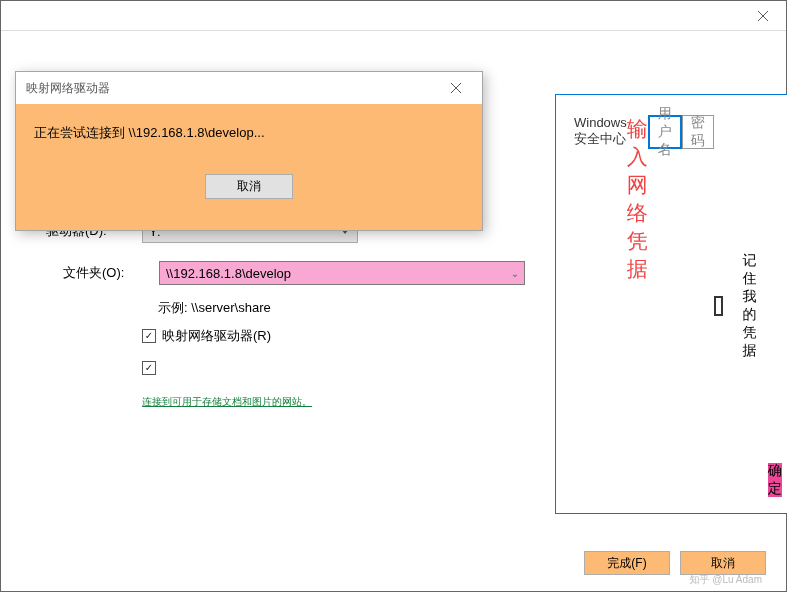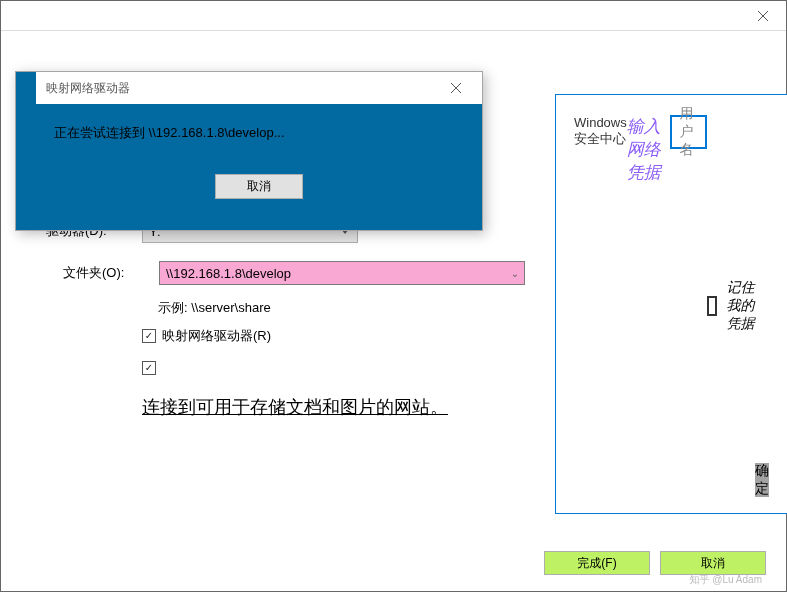--- a/index.html
+++ b/index.html
@@ -99,90 +99,89 @@
     border: 1px solid #555;
     display: flex;
     align-items: center;
     justify-content: center;
     font-size: 10px;
     color: #222;
     line-height: 1;
   }
   .link-row {
     position: absolute; left: 141px; top: 364px;
-    font-size: 18px;
-    color: #000000;
+    font-size: 10px;
+    color: #15803d;
     text-decoration: underline;
   }
   .bottom-buttons {
     position: absolute;
     bottom: 16px; right: 20px;
     display: flex;
     gap: 10px;
   }
   .win-btn {
-    width: 106px;
+    width: 86px;
     height: 24px;
     border: 1px solid #adadad;
-    background: #bef264;
+    background: #fdba74;
     font-size: 12px;
     display: flex;
     align-items: center;
     justify-content: center;
     cursor: pointer;
   }
   
   .cred-panel {
     position: absolute;
     top: 63px;
     left: 554px;
     width: 233px;
     height: 420px;
     background: #fff;
     border: 1px solid #0078d7;
     padding: 20px 18px 16px 18px;
     display: flex;
     flex-direction: row;
   }
   .cred-subtitle { font-size: 13px; color: #333; margin-bottom: 14px; }
-  .cred-heading { font-size: 17px; color: #8b5cf6; font-weight: 500; margin-bottom: 22px; font-style: italic; }
+  .cred-heading { font-size: 21px; color: #ef4444; font-weight: 500; margin-bottom: 22px; }
   .cred-prompt { font-size: 13px; color: #333; margin-bottom: 20px; white-space: nowrap; overflow: hidden; }
   .cred-input {
     height: 34px;
     border: 1px solid #999;
     padding: 0 8px;
     font-size: 14px;
     margin-bottom: 16px;
     color: #888;
     display: flex;
     align-items: center;
   }
   .cred-input.focused { border: 2px solid #0078d7; }
-  .cred-remember { display: flex; align-items: center; gap: 10px; font-size: 14px; margin-top: 0; font-style: italic; }
+  .cred-remember { display: flex; align-items: center; gap: 20px; font-size: 14px; margin-top: 0; }
   .cred-checkbox { width: 20px; height: 20px; border: 2px solid #333; }
   .cred-ok {
     margin-top: auto;
     height: 34px;
-    background: #a3a3a3;
+    background: #ec4899;
     color: #000;
     font-size: 14px;
     display: flex;
     align-items: center;
     justify-content: center;
   }
   
   .conn-modal {
     position: absolute;
     top: 40px; left: 14px;
     width: 468px;
     height: 160px;
-    background: #0369a1;
+    background: #fdba74;
     border: 1px solid #a5a5a5;
     box-shadow: 3px 3px 12px rgba(0,0,0,0.25);
-    padding-left: 20px;
   }
   .conn-titlebar {
     height: 32px;
     background: #fff;
     display: flex;
     align-items: center;
     justify-content: space-between;
     padding: 0 10px;
     font-size: 12px;
     color: #555;
@@ -259,20 +258,23 @@
       <div class="win-btn">完成(F)</div>
       <div class="win-btn">取消</div>
     </div>
 
     <div class="cred-panel">
       <div class="cred-subtitle">Windows 安全中心</div>
       <div class="cred-heading">输入网络凭据</div>
       <div class="cred-input focused">
         <span>用户名</span>
       </div>
+      <div class="cred-input">
+        <span>密码</span>
+      </div>
       <div class="cred-remember">
         <span class="cred-checkbox"></span>
         <span>记住我的凭据</span>
       </div>
       <div class="cred-ok">确定</div>
     </div>
 
     <div class="conn-modal">
       <div class="conn-titlebar">
         <span>映射网络驱动器</span>

